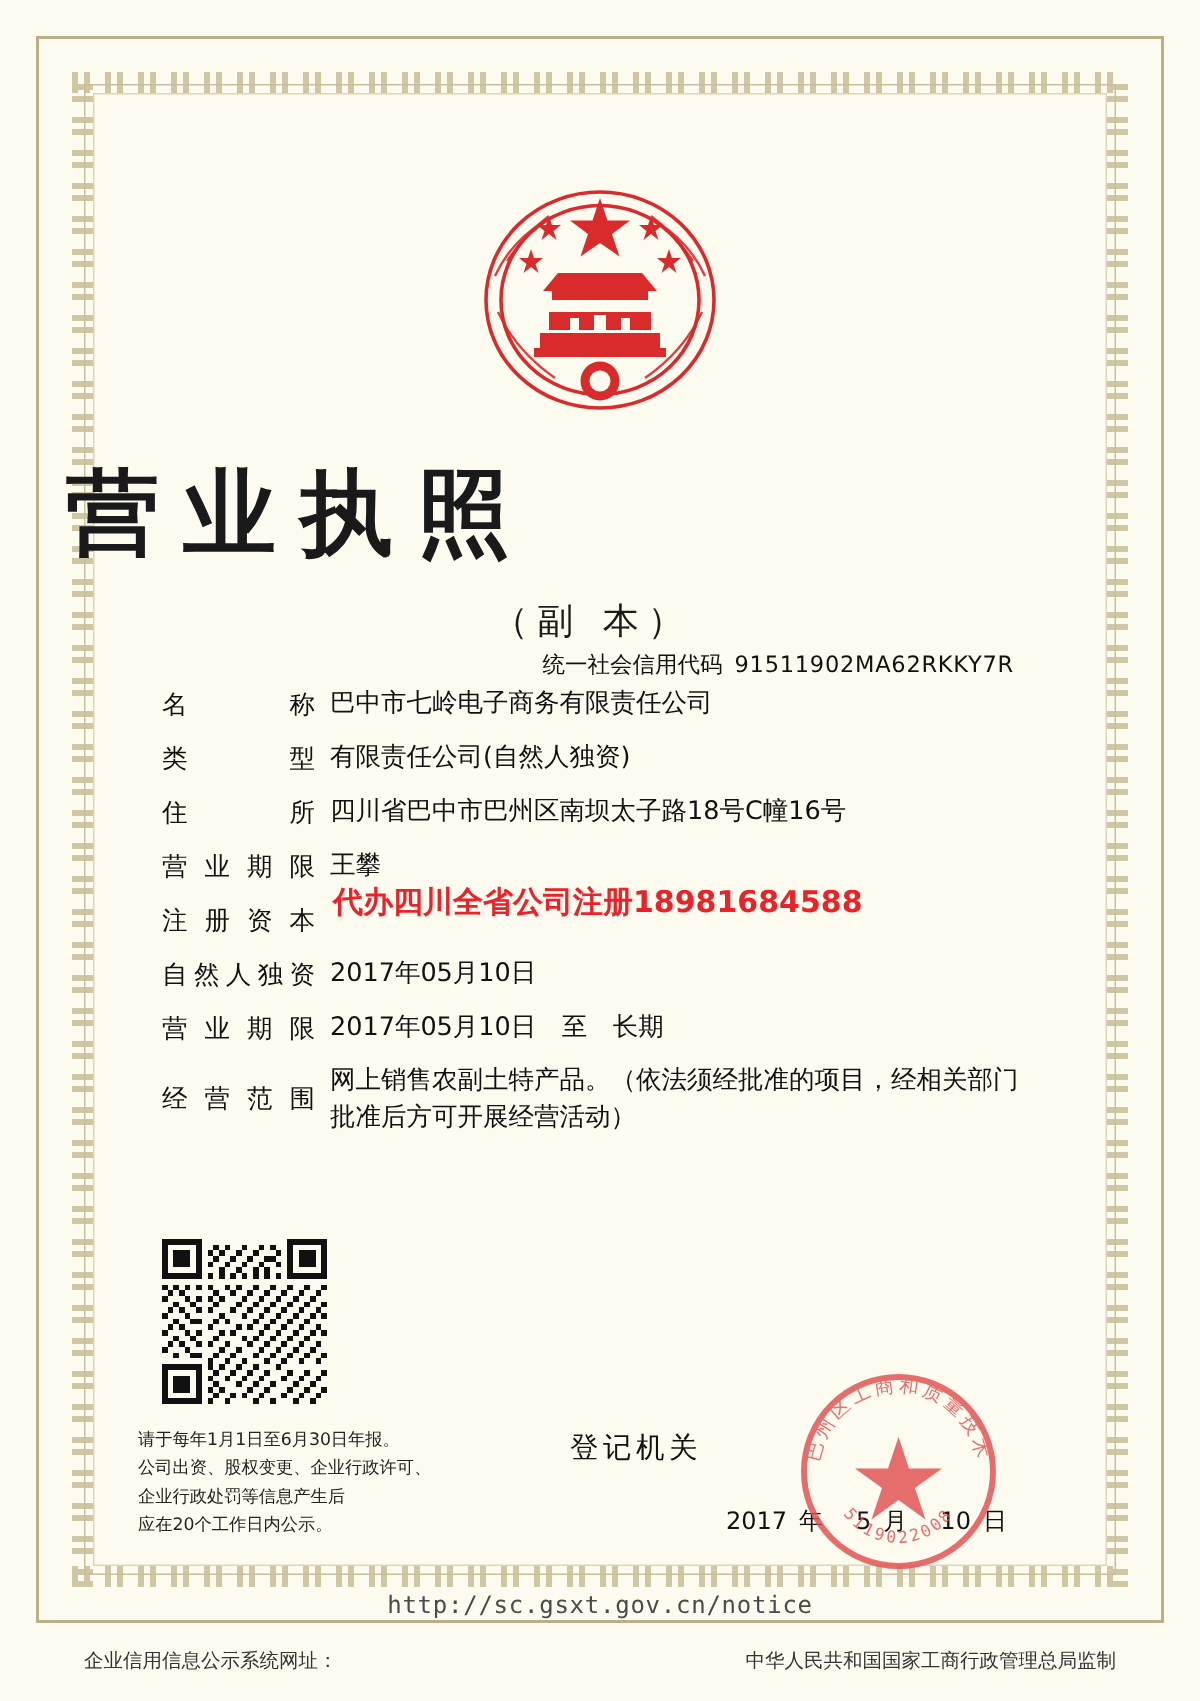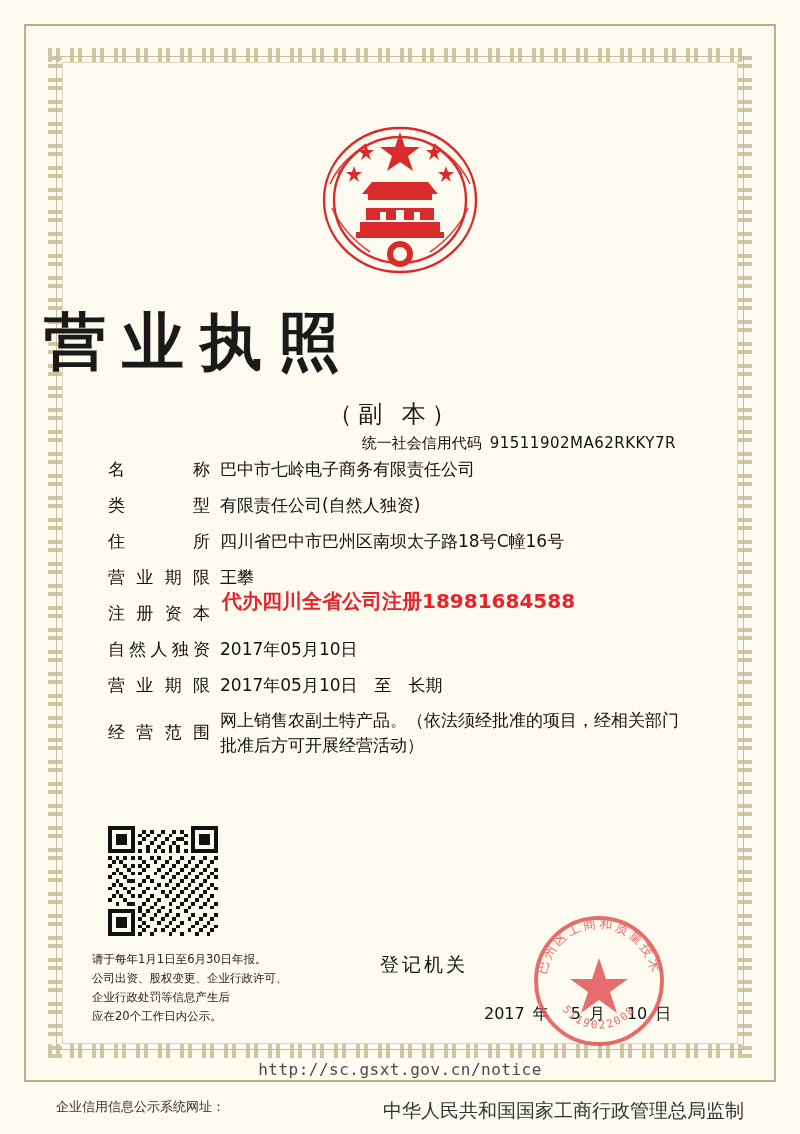--- a/index.html
+++ b/index.html
@@ -233,21 +233,21 @@
     top: 1098px;
     font-family: "DejaVu Sans", sans-serif;
     font-size: 13px;
     color: #333;
   }
   .footer-right {
     position: absolute;
     right: 56px;
     top: 1098px;
     font-family: "DejaVu Sans", sans-serif;
-    font-size: 19px;
+    font-size: 13px;
     color: #333;
   }
 </style>
 </head>
 <body>
 
 <div id="license">
 
   <div class="frame-outer"></div>
   <div class="frame-greek"></div>

